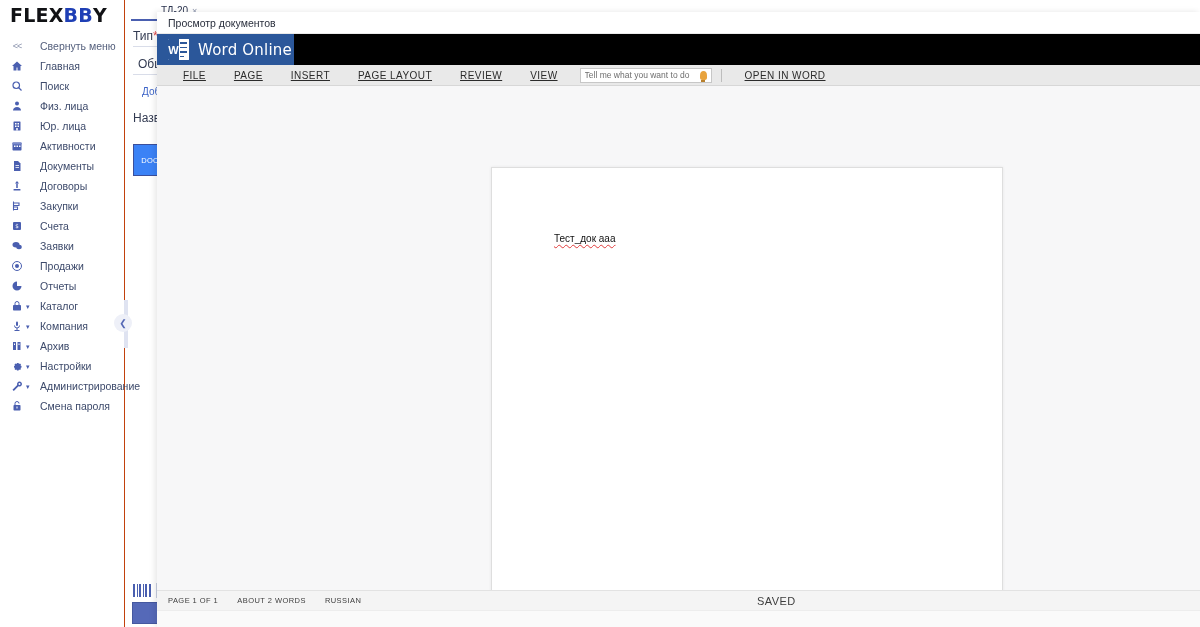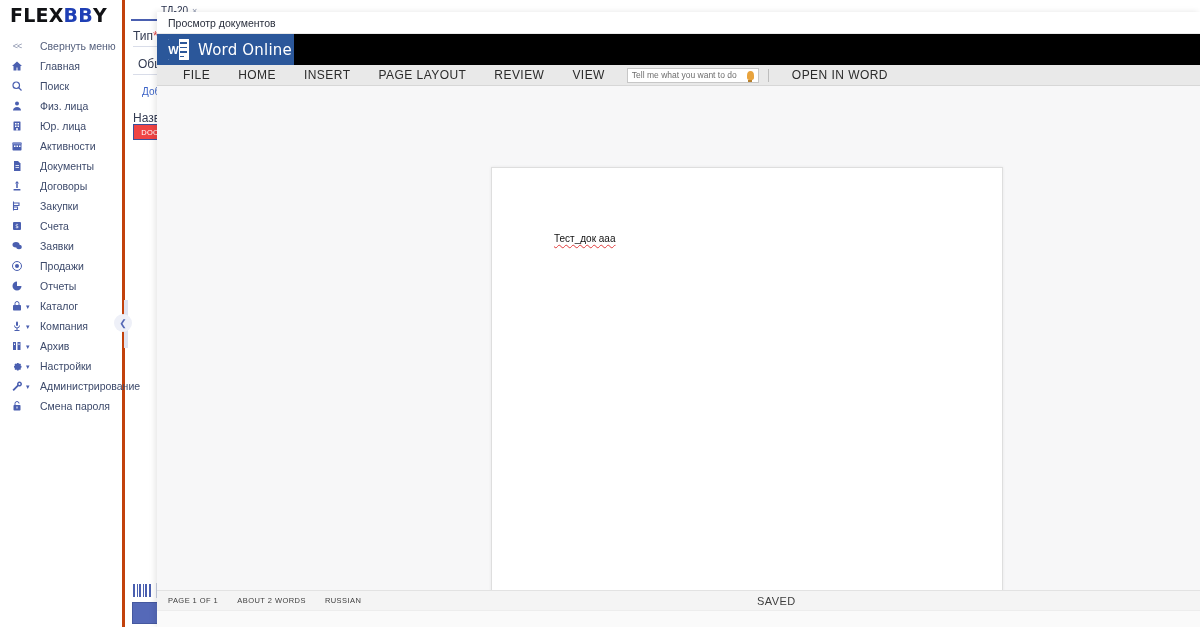--- a/index.html
+++ b/index.html
@@ -19,21 +19,21 @@
   .top-strip .win-icons {
     position: absolute; right: 6px; top: 1px; display: flex; gap: 8px;
     align-items: center;
   }
   .win-ic { width: 11px; height: 9px; background: #aab5d8; border-radius: 1px; opacity: .85; }
   .win-ic.round { border-radius: 50%; width: 10px; height: 10px; }
 
   
   .sidebar {
     position: absolute; top: 0; left: 0; width: 125px; height: 627px;
-    background: #ffffff; border-right: 3px solid #c2410c;
+    background: #ffffff; border-right: 1px solid #c2410c;
     z-index: 4;
     text-align: right;
   }
   .brand {
     height: 30px; display: flex; align-items: center; padding-left: 10px;
     font-size: 19px; font-weight: bold; letter-spacing: .2px;
     font-family: "DejaVu Sans", sans-serif;
   }
   .brand .b-dark { color: #111215; }
   .brand .b-blue { color: #1f3fb5; }
@@ -89,22 +89,22 @@
   }
   .fld-label .req { color: #e04b4b; }
   .fld-link {
     position: absolute; font-size: 10px; color: #3b63c7; white-space: nowrap;
     cursor: pointer;
   }
   .fld-line {
     position: absolute; height: 1px; background: #d9dde9;
   }
   .doc-chip {
-    position: absolute; left: 8px; top: 124px; height: 16px; min-width: 34px;
-    background: #ef4444; border: 1px solid #3b4f9b;
+    position: absolute; left: 8px; top: 144px; height: 32px; min-width: 34px;
+    background: #3b82f6; border: 1px solid #3b4f9b;
     display: flex; align-items: center; justify-content: center;
     font-size: 7.5px; color: #ffffff; letter-spacing: .3px; cursor: pointer;
   }
   .barcode {
     position: absolute; left: 8px; top: 584px; display: flex;
     gap: 1.5px; align-items: flex-end; height: 13px;
   }
   .barcode i { display:block; width: 2px; height: 13px; background: #4a5fb0; }
   .barcode i.thin { width: 1px; }
   .bc-box {
@@ -154,23 +154,23 @@
   .wo-name {
     color: #ffffff; font-size: 15px; letter-spacing: .2px;
     font-family: "DejaVu Sans", sans-serif; font-weight: 400;
   }
 
   .wo-ribbon {
     height: 21px; background: #e9e9e9; border-bottom: 1px solid #d7d7d7;
     display: flex; align-items: center; padding-left: 12px; gap: 0;
   }
   .rb-item {
-    font-size: 12px; color: #2b2b2b; letter-spacing: .45px;
+    font-size: 10px; color: #2b2b2b; letter-spacing: .45px;
     padding: 0 14px; height: 21px; display: flex; align-items: center;
-    cursor: pointer; white-space: nowrap;
+    cursor: pointer; white-space: nowrap; text-decoration: underline;
   }
   .rb-tell {
     margin-left: 8px; width: 132px; height: 15px; background: #ffffff;
     border: 1px solid #c7c7c7; display: flex; align-items: center;
     padding: 0 4px; position: relative;
   }
   .rb-tell input {
     border: 0; outline: 0; width: 112px; font-size: 8.5px; color: #3a3a3a;
     font-family: "Liberation Sans", sans-serif; background: transparent;
   }
@@ -521,21 +521,21 @@
               <span></span>
               <span></span>
             </span>
         </span>
         <span class="wo-name">Word Online</span>
       </div>
     </div>
 
     <div class="wo-ribbon">
       <div class="rb-item">FILE</div>
-      <div class="rb-item">HOME</div>
+      <div class="rb-item">PAGE</div>
       <div class="rb-item">INSERT</div>
       <div class="rb-item">PAGE LAYOUT</div>
       <div class="rb-item">REVIEW</div>
       <div class="rb-item">VIEW</div>
 
       <div class="rb-tell">
         <input type="text" placeholder="Tell me what you want to do" style="">
         <span class="bulb"></span>
       </div>
 

